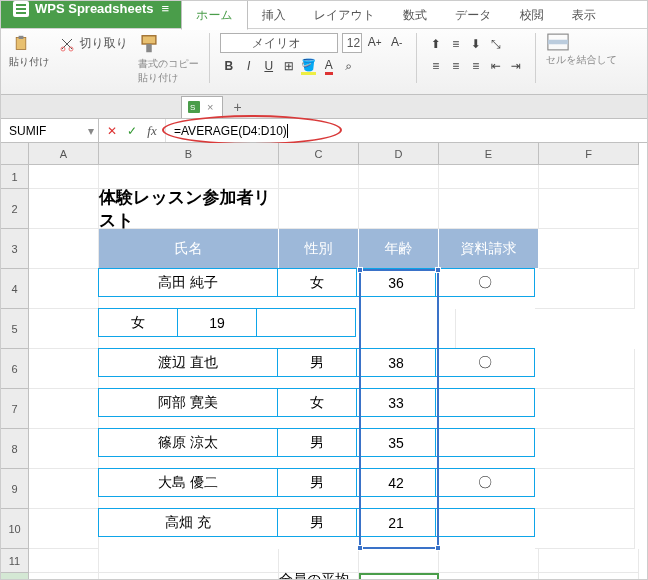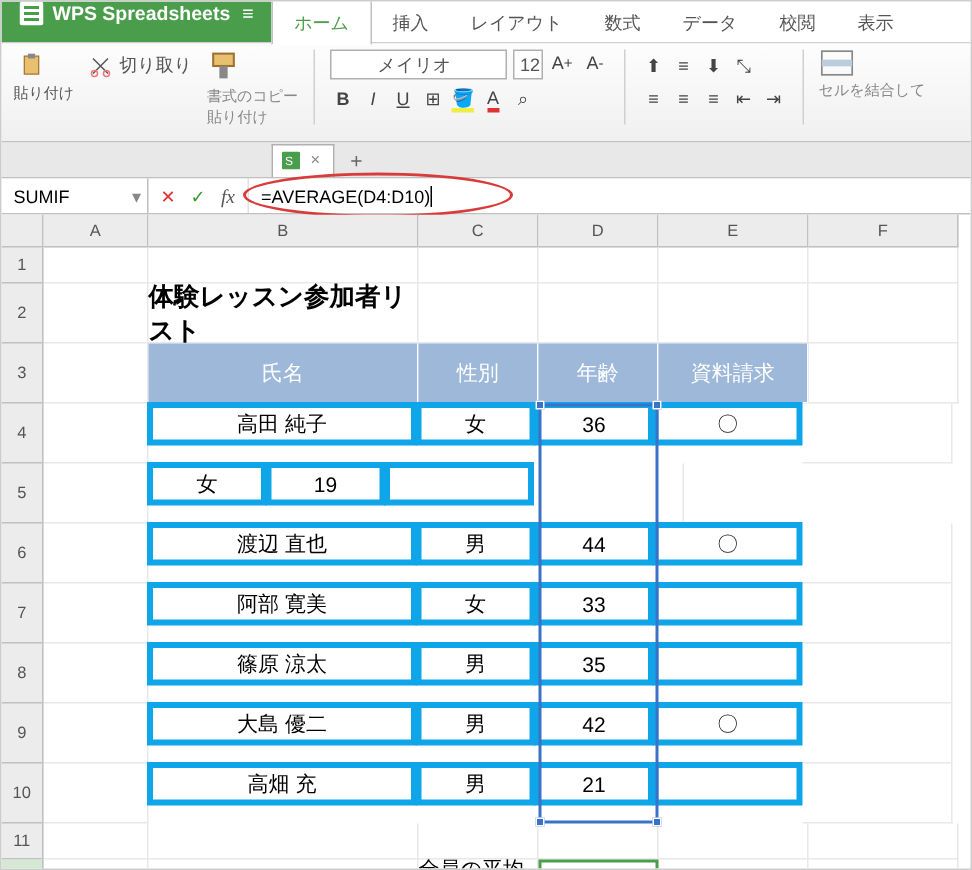--- a/index.html
+++ b/index.html
@@ -167,21 +167,21 @@
   .cB { width: 180px; }
   .cC { width: 80px; }
   .cD { width: 80px; }
   .cE { width: 100px; }
   .cF { width: 100px; }
   .gridrow { display: flex; height: 40px; }
   .gridrow.r1 { height: 24px; }
   .cell { border-right: 1px solid #e8e8e8; border-bottom: 1px solid #e8e8e8; display: flex; align-items: center; justify-content: center; font-size: 14px; position: relative; }
   .title-cell { justify-content: flex-start; font-size: 17px; font-weight: bold; }
   .hdrcell { background: #9db8d9; color: #fff; border-right: 1px solid #fff; border-bottom: 1px solid #fff; font-size: 14px; }
-  .datacell { border: 4px solid #0ea5e9; margin: -1px 0 12px -1px; }
+  .datacell { border: 1px solid #0ea5e9; margin: -1px 0 12px -1px; }
   .gridrow.r12 { height: 32px; }
   .labelright { justify-content: flex-end; padding-right: 8px; }
   .selD {
     position: absolute;
     border: 2px solid #3a72c8;
     pointer-events: none;
   }
   .selhandle { position: absolute; width: 6px; height: 6px; background: #3a72c8; border: 1px solid #fff; }
   .activeCell {
     position: absolute;
@@ -385,21 +385,21 @@
           <div class="cell cA"></div>
           <div class="cell cC datacell">女</div>
           <div class="cell cD datacell">19</div>
           <div class="cell cE datacell"></div>
           <div class="cell cF"></div>
         </div>
         <div class="gridrow">
           <div class="cell cA"></div>
           <div class="cell cB datacell">渡辺 直也</div>
           <div class="cell cC datacell">男</div>
-          <div class="cell cD datacell">44</div>
+          <div class="cell cD datacell">38</div>
           <div class="cell cE datacell">〇</div>
           <div class="cell cF"></div>
         </div>
         <div class="gridrow">
           <div class="cell cA"></div>
           <div class="cell cB datacell">阿部 寛美</div>
           <div class="cell cC datacell">女</div>
           <div class="cell cD datacell">33</div>
           <div class="cell cE datacell"></div>
           <div class="cell cF"></div>

